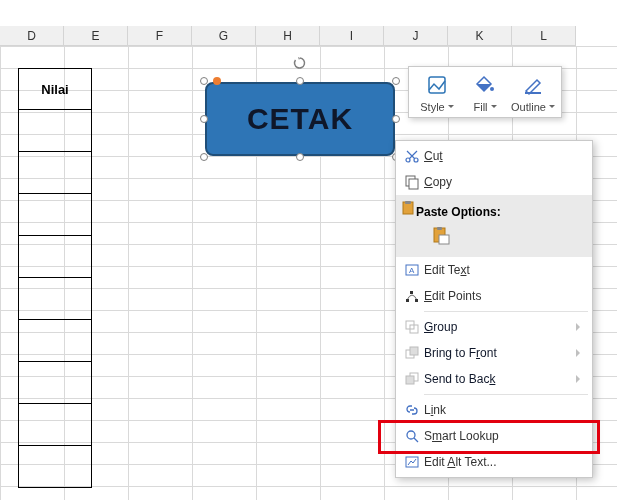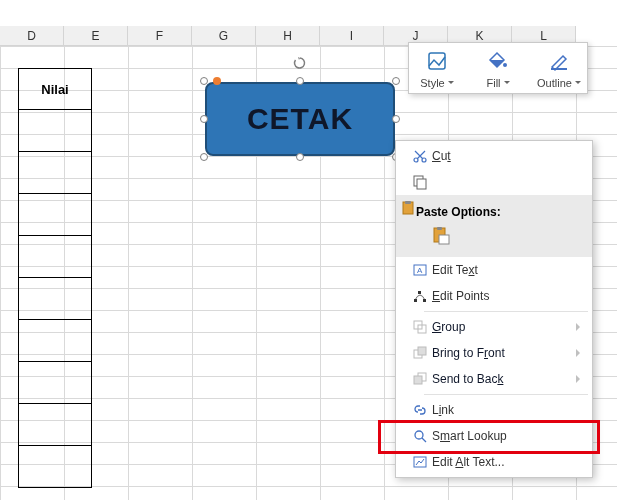--- a/index.html
+++ b/index.html
@@ -124,28 +124,28 @@
     position: absolute;
     width: 8px; height: 8px;
     background: #ed7d31;
     border-radius: 50%;
     top: -5px; left: 8px;
   }
 
   
   .mini-toolbar {
     position: absolute;
-    top: 42px;
+    top: 66px;
     left: 408px;
     background: #fff;
     border: 1px solid #c9c9c9;
     box-shadow: 2px 2px 6px rgba(0,0,0,0.2);
     display: flex;
     padding: 4px 6px;
-    gap: 17px;
+    gap: 4px;
   }
   .mini-btn {
     width: 44px;
     text-align: center;
     font-size: 11px;
     color: #444;
     cursor: pointer;
   }
   .mini-btn .mico {
     height: 28px;
@@ -171,21 +171,21 @@
     width: 198px;
     background: #fff;
     border: 1px solid #c9c9c9;
     box-shadow: 2px 2px 8px rgba(0,0,0,0.25);
     padding: 2px 0;
   }
   .menu-item {
     display: flex;
     align-items: center;
     height: 26px;
-    padding: 0 8px 0 12px;
+    padding: 0 8px 0 4px;
     color: #333;
     cursor: pointer;
     position: relative;
   }
   .menu-item.disabled { color: #0f172a; cursor: default; }
   .menu-item .mi-icon {
     width: 24px;
     display: flex;
     align-items: center;
     justify-content: center;
@@ -327,20 +327,21 @@
     <span class="mi-label"><span style="text-decoration:underline">C</span>u<span style="text-decoration:underline">t</span></span>
   </div>
 
   <div class="menu-item">
     <span class="mi-icon">
       <svg width="16" height="16" viewBox="0 0 16 16">
           <rect x="2" y="2" width="9" height="10" fill="none" stroke="#666" stroke-width="1"></rect>
           <rect x="5" y="5" width="9" height="10" fill="#fff" stroke="#666" stroke-width="1"></rect>
         </svg>
     </span>
+    <span class="mi-label"><span style="text-decoration:underline">C</span>opy</span>
   </div>
 
   <div class="paste-options">
     <div style="display:flex;align-items:flex-end;height:20px;">
       <span class="mi-icon">
         <svg width="16" height="16" viewBox="0 0 16 16">
             <rect x="3" y="2" width="10" height="12" fill="#e2a23b" stroke="#b07818"></rect>
             <rect x="5" y="1" width="6" height="3" fill="#888" rx="1"></rect>
           </svg>
       </span>

